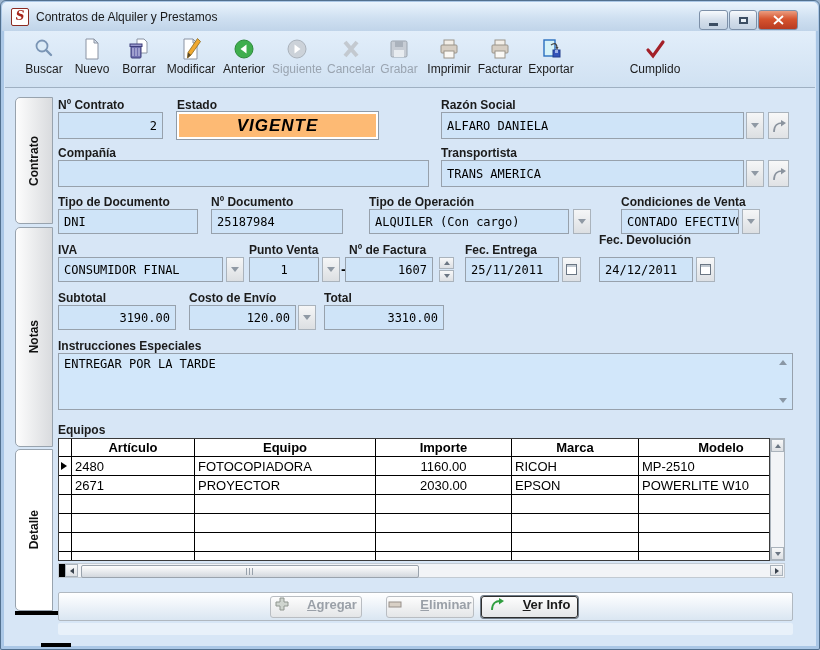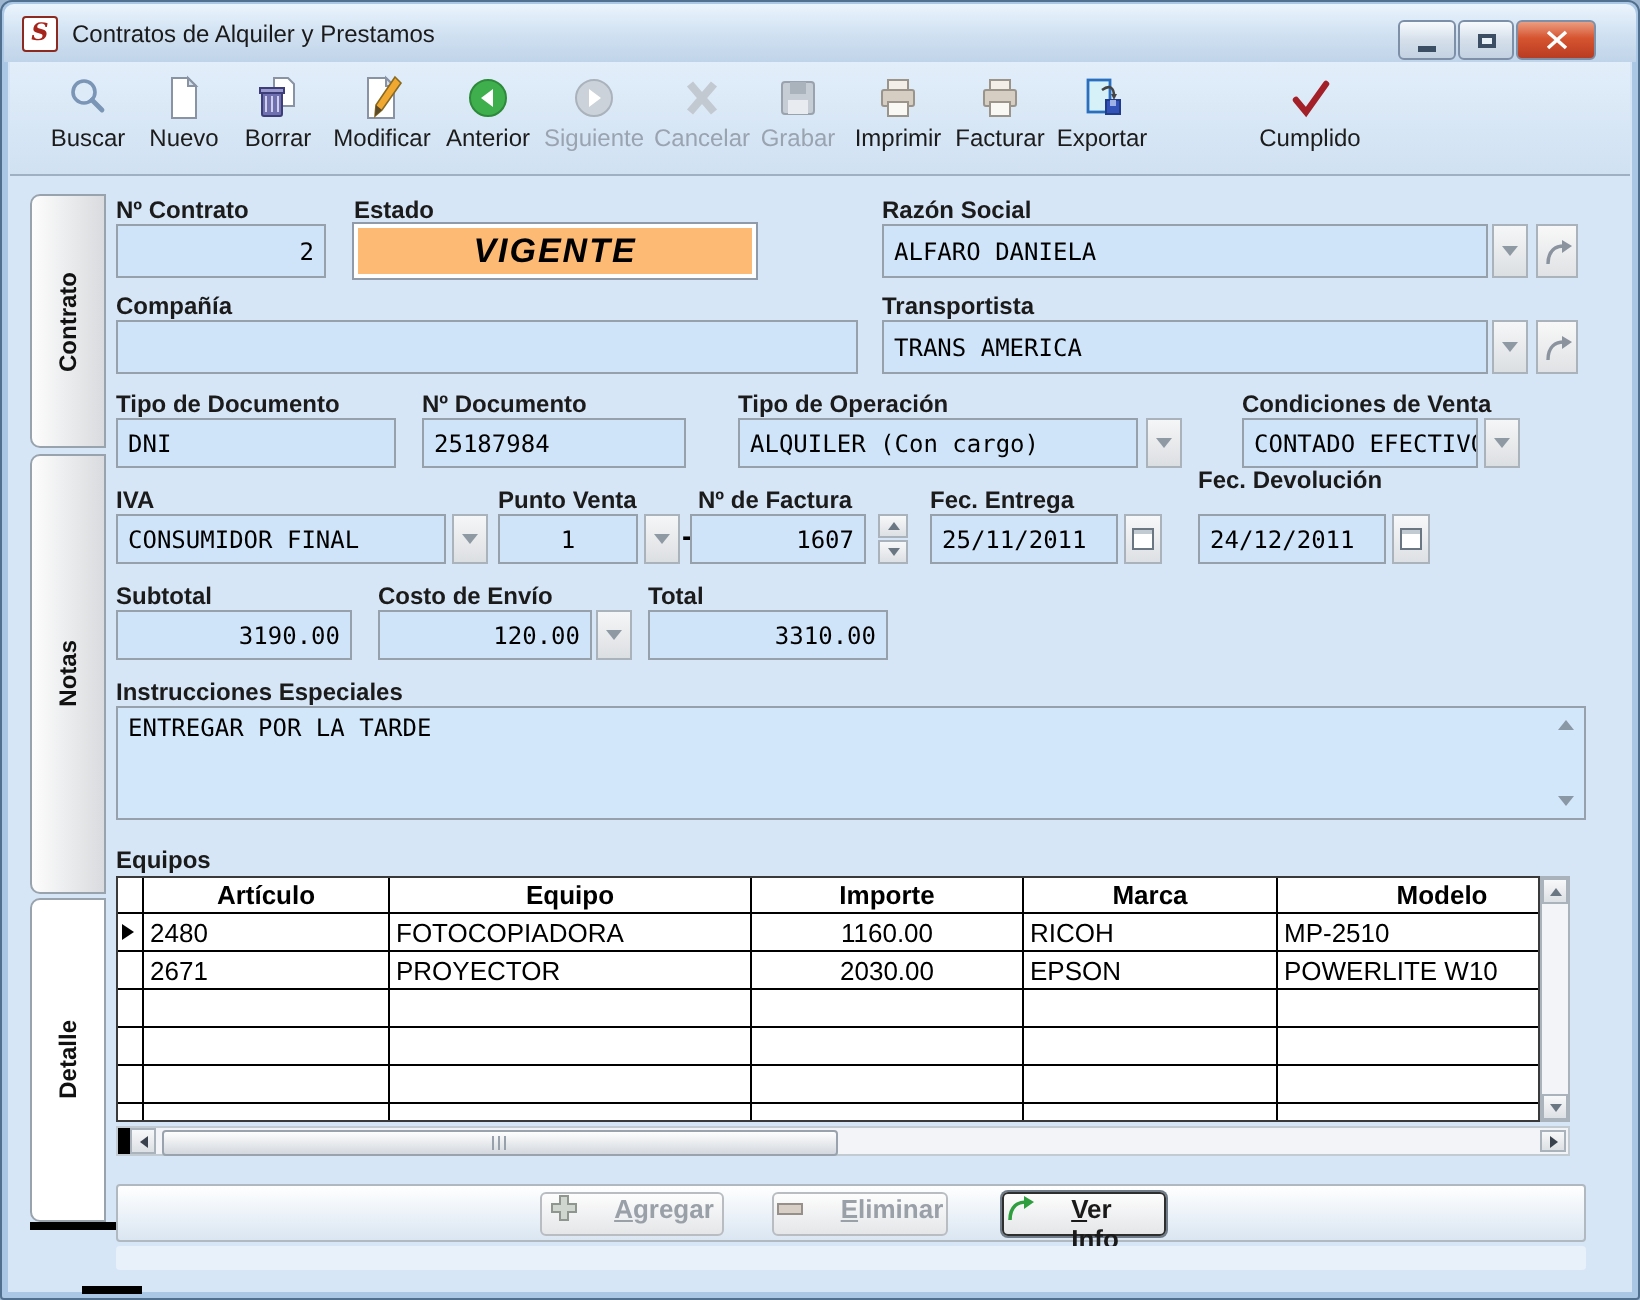--- a/index.html
+++ b/index.html
@@ -436,21 +436,21 @@
           <path d="M5,1 h4 v4 h4 v4 h-4 v4 h-4 v-4 h-4 v-4 h4 z" fill="#cfd5cf" stroke="#8f968f"></path>
         </svg>
       <span class="albl">Agregar</span>
     </div>
     <div class="abtn disabled" style="left:327px;width:88px">
       <svg width="14" height="14">
           <rect x="1" y="5" width="12" height="5" fill="#d8d0c6" stroke="#97908a"></rect>
         </svg>
       <span class="albl">Eliminar</span>
     </div>
-    <div class="abtn default" style="left:442px;width:82px">
+    <div class="abtn default" style="left:422px;width:97px">
       <svg width="16" height="14">
           <path d="M3,13 C3,6 7,4 11,4" stroke="#2f9e3f" stroke-width="1.8" fill="none"></path>
           <polygon points="10,1 15,4 10,7.5" fill="#2f9e3f"></polygon>
         </svg>
       <span class="albl">Ver Info</span>
     </div>
   </div>
   <div class="bottomband"></div>
 
 </div>

